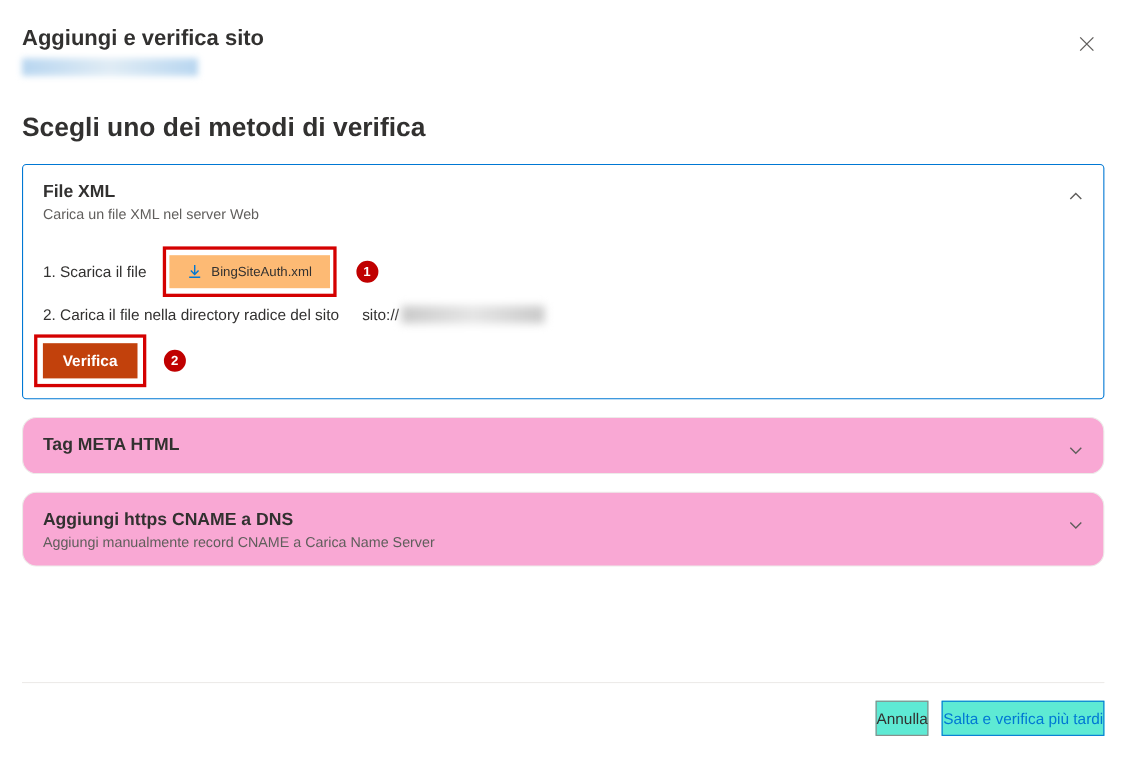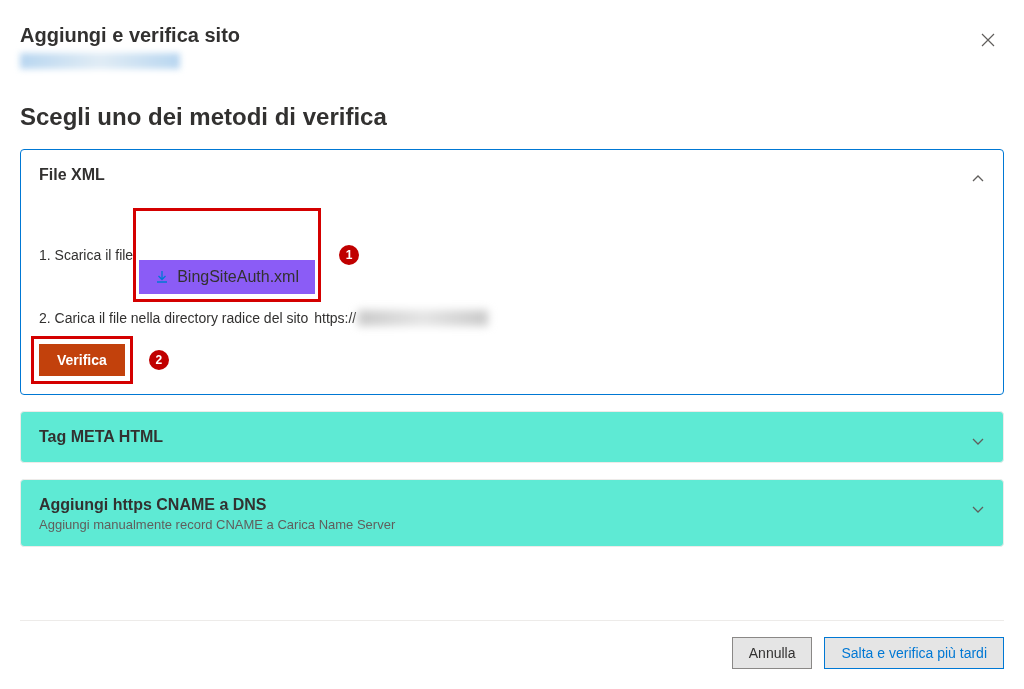--- a/index.html
+++ b/index.html
@@ -7,43 +7,43 @@
     .dialog { padding:24px 20px 0 20px; }
     .header-row { display:flex; justify-content:space-between; align-items:flex-start; }
     .page-title { font-size:20px; font-weight:600; color:#323130; }
     .close-btn { width:32px; height:32px; display:flex; align-items:center; justify-content:center; cursor:pointer; color:#605e5c; }
     .close-btn svg { width:14px; height:14px; }
     .subtitle { margin-top:6px; width:160px; height:16px; filter:blur(3px); background:linear-gradient(90deg,#b8d6f0 0%,#e0ecf5 50%,#b8d6f0 100%);} 
     .section-title { margin-top:34px; font-size:24px; font-weight:700; color:#323130; }
     .methods { margin-top:18px; }
     .panel { border:1px solid #edebe9; border-radius:4px; background:#fff; margin-bottom:16px; }
     .panel.active { border:1px solid #0078d4; }
-    .panel.collapsed { background:#5eead4; }
+    .panel.collapsed { background:#f9a8d4;border-radius:13px; }
     .panel-header { padding:16px 18px 14px 18px; display:flex; justify-content:space-between; align-items:flex-start; cursor:pointer;gap:33px; }
     .panel-title { font-size:16px; font-weight:600; color:#323130; }
     .panel-desc { font-size:13px; color:#605e5c; margin-top:3px; }
     .chevron { width:14px; height:14px; margin-top:6px; color:#605e5c; }
     .panel-body { padding:0 18px 18px 18px; }
     .step-row { display:flex; align-items:center; margin-top:16px; font-size:14px; }
-    .step-text { margin-right:6px; }
+    .step-text { margin-right:21px; }
     .download-wrap { position:relative; display:inline-flex; align-items:center; }
-    .download-btn { display:inline-flex; align-items:center; background:#8b5cf6; border:none; padding:8px 16px; font-size:16px; color:#323130; cursor:pointer;margin-top:44px; }
+    .download-btn { display:inline-flex; align-items:center; background:#fdba74; border:none; padding:8px 16px; font-size:12px; color:#323130; cursor:pointer; }
     .download-btn svg { width:14px; height:14px; margin-right:8px; color:#0078d4; }
     .redbox { position:absolute; border:3px solid #d40000; pointer-events:none; }
     .redbox.r1 { left:-6px; top:-8px; right:-6px; bottom:-8px; }
     .badge { position:absolute; width:24px; height:24px; border-radius:50%; background:#c00000; border:2px solid #fff; color:#fff; font-size:12px; font-weight:700; display:flex; align-items:center; justify-content:center; }
     .badge.b1 { right:-46px; top:50%; transform:translateY(-50%); }
     .step2 { display:flex; align-items:flex-start; }
     .blurred-url { width:130px; height:16px; margin-left:2px; filter:blur(4px); background:linear-gradient(90deg,#c9c9c9 0%,#e5e5e5 50%,#c9c9c9 100%); }
     .verify-wrap { position:relative; display:inline-block; margin-top:18px; }
     .verify-btn { background:#c2410c; color:#fff; border:none; padding:8px 18px; font-size:14px; font-weight:600; cursor:pointer; }
     .redbox.r2 { left:-8px; top:-8px; right:-8px; bottom:-8px; }
     .badge.b2 { right:-46px; top:50%; transform:translateY(-50%); }
     .footer { position:absolute; bottom:20px; right:20px; left:20px; border-top:1px solid #edebe9; padding-top:16px; display:flex; justify-content:flex-end; gap:12px; }
-    .btn { font-size:14px; padding:7px 16px; cursor:pointer; background:#e5e5e5; }
+    .btn { font-size:14px; padding:7px 0; cursor:pointer; background:#5eead4; }
     .btn.secondary { border:1px solid #8a8886; color:#323130; }
     .btn.primary-outline { border:1px solid #0078d4; color:#0078d4; }
   </style>
 </head>
 <body>
 
 <div class="dialog">
   <div class="header-row">
     <div>
       <h1 class="page-title">Aggiungi e verifica sito</h1>
@@ -57,20 +57,21 @@
   </div>
 
   <h2 class="section-title">Scegli uno dei metodi di verifica</h2>
 
   <div class="methods">
 
     <div class="panel active">
       <div class="panel-header">
         <div>
           <div class="panel-title">File XML</div>
+          <div class="panel-desc">Carica un file XML nel server Web</div>
         </div>
         <svg class="chevron" viewBox="0 0 14 14">
             <path d="M2 9 L7 4 L12 9" stroke="currentColor" stroke-width="1.3" fill="none"></path>
           </svg>
       </div>
       <div class="panel-body">
         <div class="step-row">
           <span class="step-text">1. Scarica il file</span>
           <span class="download-wrap">
             <button class="download-btn">
@@ -78,21 +79,21 @@
                   <path d="M7 1 V9 M3.5 6 L7 9.5 L10.5 6 M2 12 H12" stroke="currentColor" stroke-width="1.3" fill="none"></path>
                 </svg>
               <span>BingSiteAuth.xml</span>
             </button>
             <span class="redbox r1"></span>
             <span class="badge b1">1</span>
           </span>
         </div>
         <div class="step-row step2">
           <span class="step-text">2. Carica il file nella directory radice del sito</span>
-          <span>https://</span>
+          <span>sito://</span>
           <span class="blurred-url"></span>
         </div>
         <div class="verify-wrap">
           <button class="verify-btn">Verifica</button>
           <span class="redbox r2"></span>
           <span class="badge b2">2</span>
         </div>
       </div>
     </div>
 

